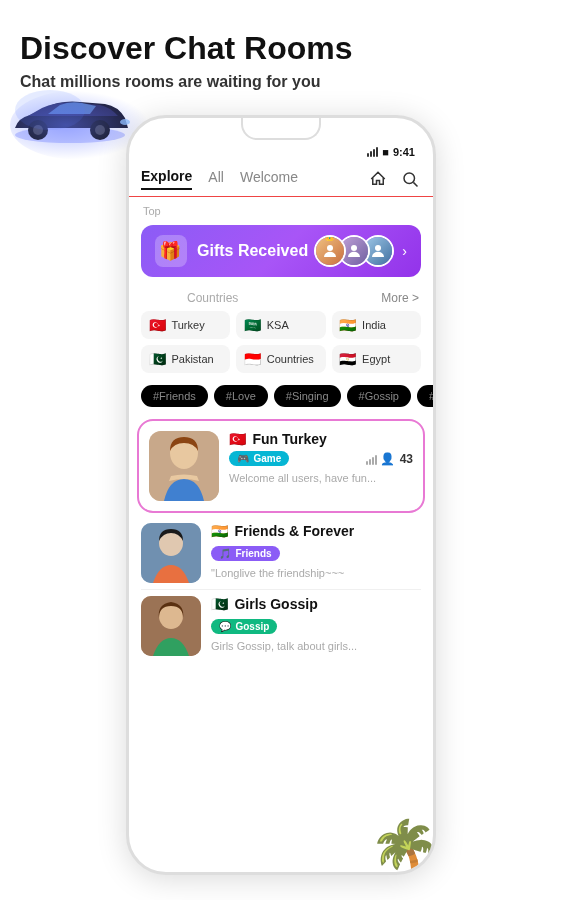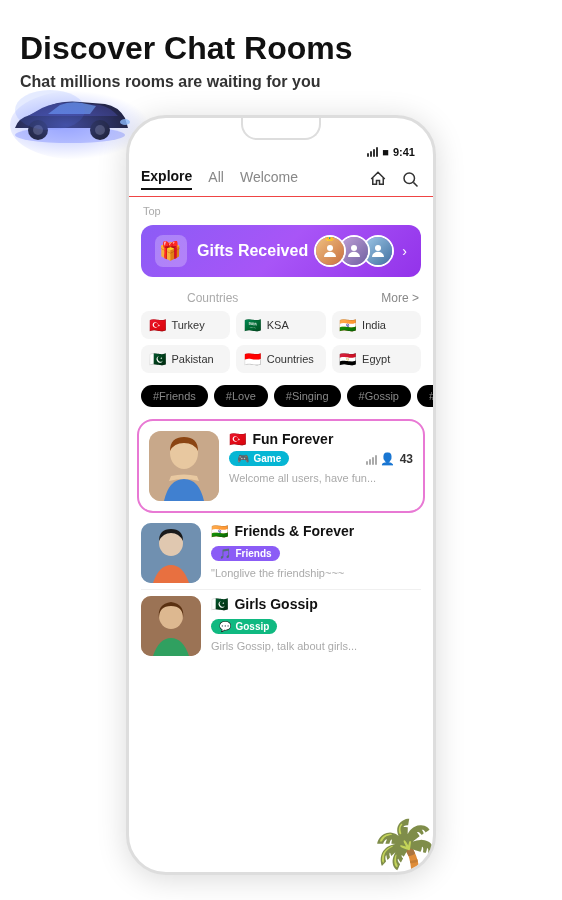--- a/index.html
+++ b/index.html
@@ -566,21 +566,21 @@
 
               <path d="M15 70 Q20 48 35 48 Q50 48 55 70Z" fill="#4080d0"></path>
 
               <path d="M22 45 Q35 42 48 45 L50 50 Q35 46 20 50Z" fill="#e8c8a0"></path>
             </svg>
           </div>
         </div>
         <div class="room-info">
           <div class="room-name-row">
             <span class="room-flag">🇹🇷</span>
-            <span class="room-name">Fun Forever</span>
+            <span class="room-name">Fun Turkey</span>
           </div>
           <div style="display:flex; align-items:center; justify-content:space-between;">
             <span class="room-tag-badge tag-game">
               <span>🎮</span>
               <span>Game</span>
             </span>
             <div style="display:flex; align-items:center; gap:4px;">
               <div class="bars-icon">
                 <div class="bar" style="height:4px"></div>
                 <div class="bar" style="height:6px"></div>

